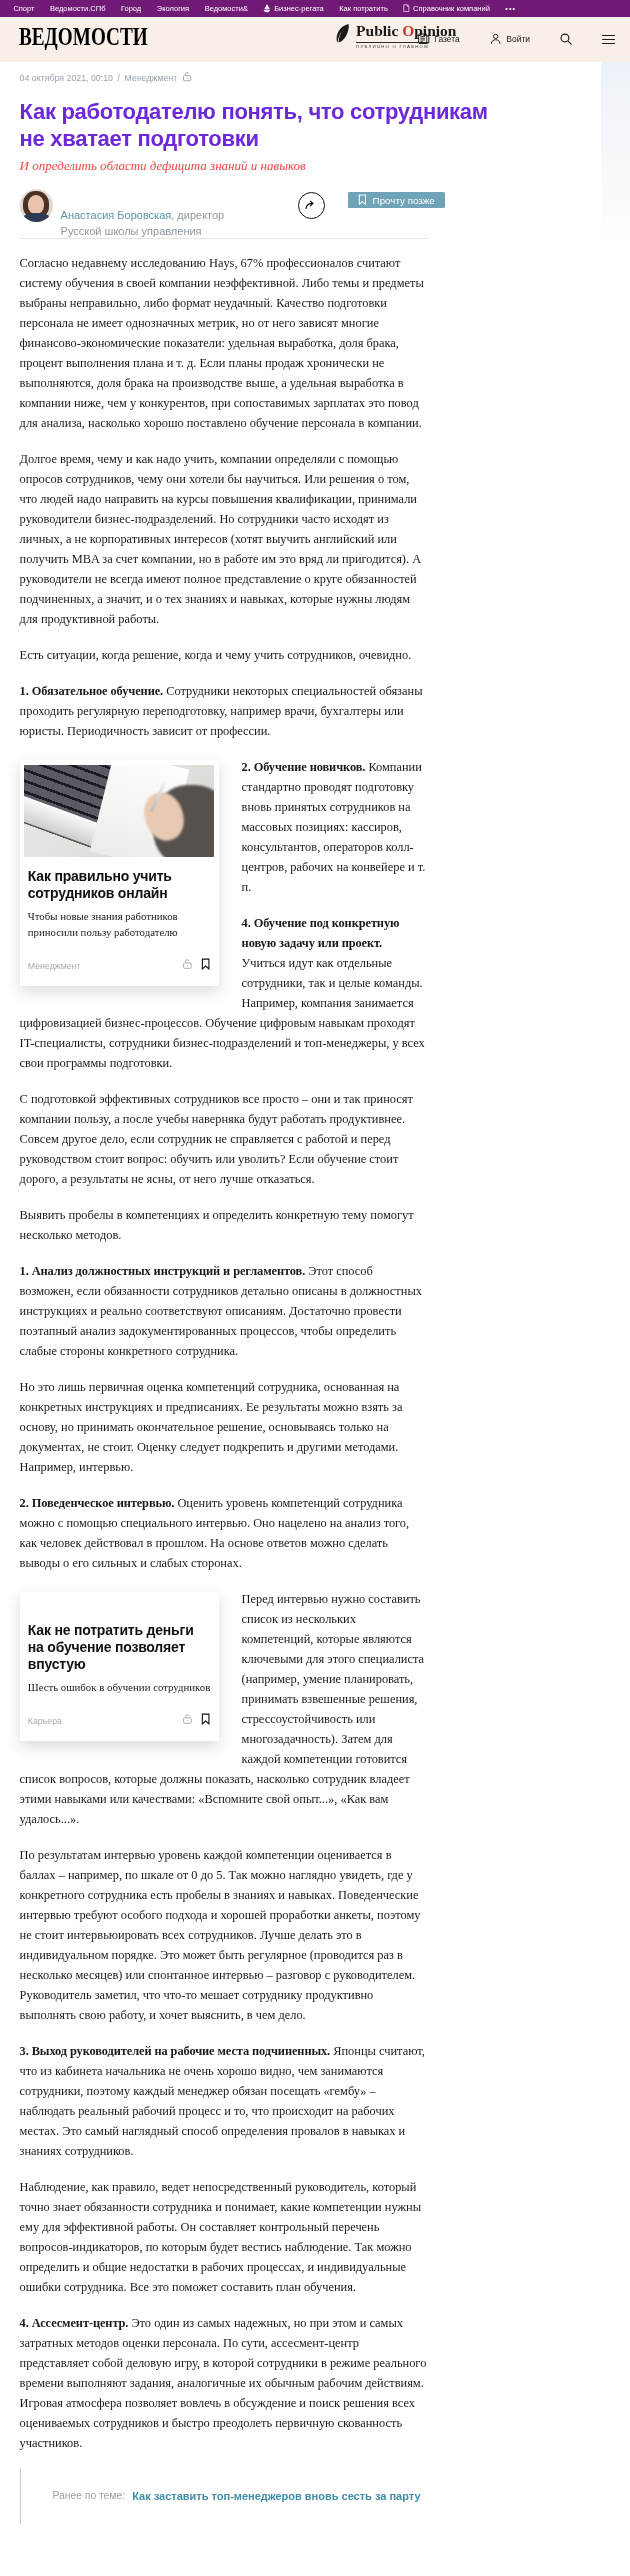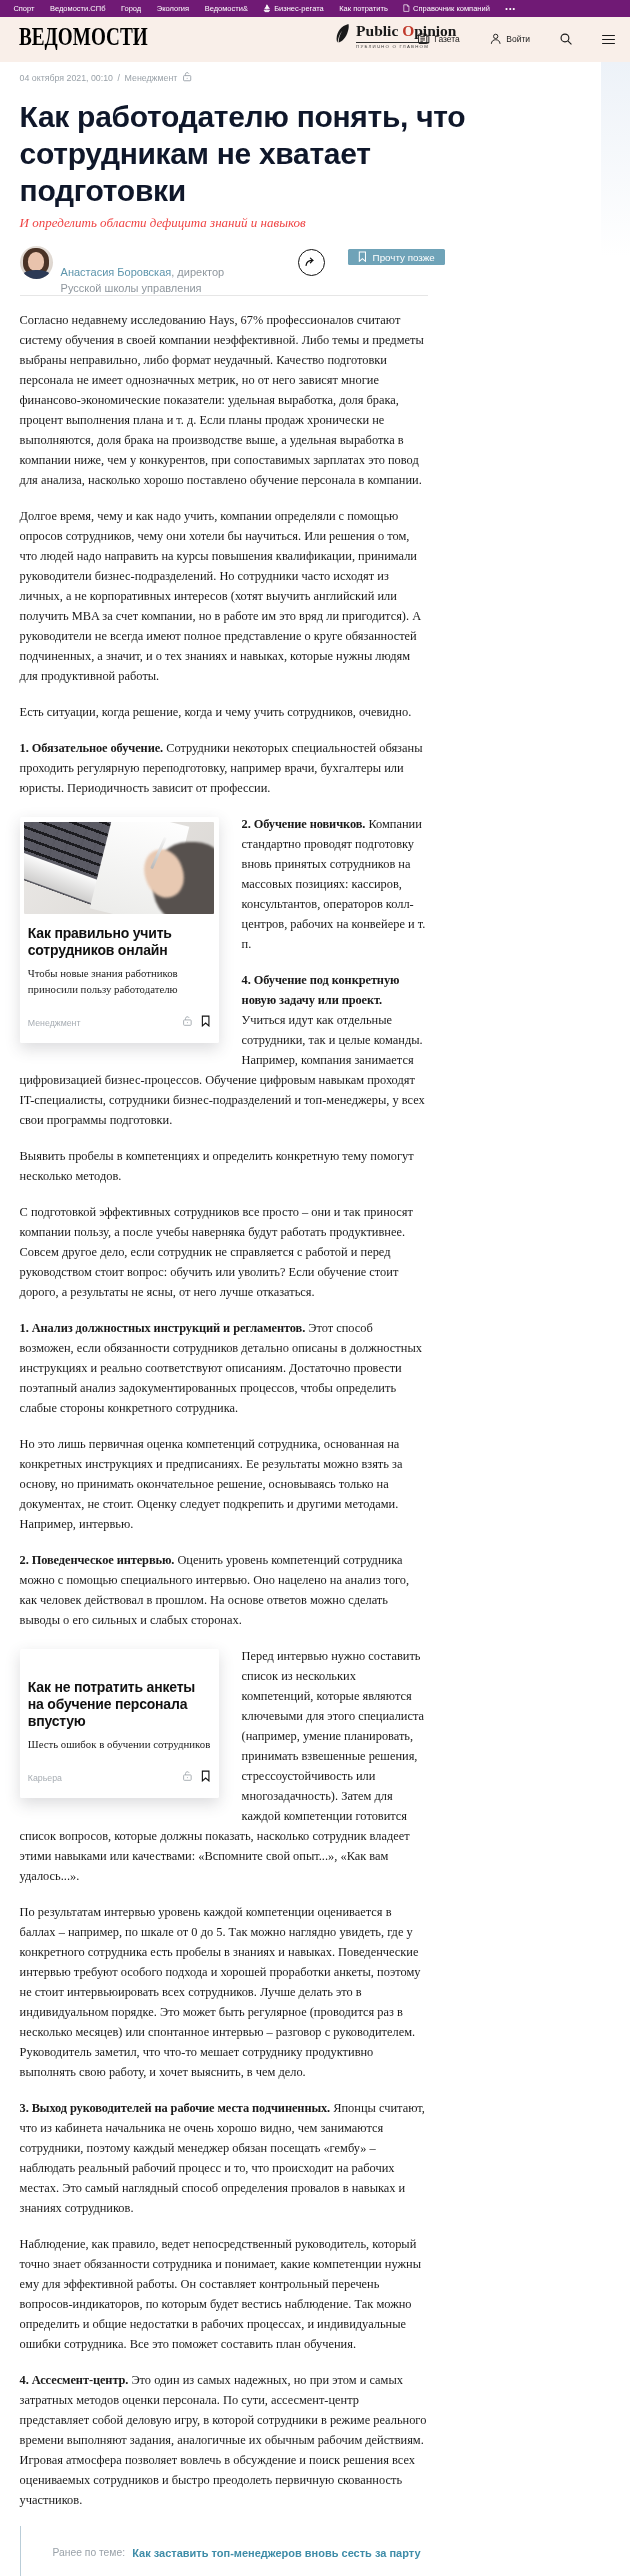--- a/index.html
+++ b/index.html
@@ -22,21 +22,21 @@
   .mast-actions{position:absolute;right:15.5px;top:0;height:45px;display:flex;align-items:center;gap:29px;}
   .mast-action{display:flex;align-items:center;gap:4.1px;font-size:8.5px;color:#1a1a1a;cursor:pointer;}
   .burger{display:flex;flex-direction:column;gap:2.6px;cursor:pointer;}
   .burger span{display:block;width:12.4px;height:1.3px;background:#1a1a1a;border-radius:0.5px;}
   .right-fade{position:absolute;right:0;top:62px;width:29px;height:216px;background:linear-gradient(180deg,#edf2f8 0%,rgba(255,255,255,0) 90%);}
 
   
   .content{position:relative;padding:9.3px 0 0 19.6px;}
   .meta{display:flex;align-items:center;gap:4.6px;color:#9aa2a9;font-size:8.8px;}
   .meta .cat{cursor:pointer;}
-  h1.title{width:484px;margin:13.4px 0 4.1px;font-size:30px;line-height:1.24;color:#0f172a;letter-spacing:-0.3px;font-weight:bold;}
+  h1.title{width:484px;margin:13.4px 0 4.1px;font-size:22px;line-height:1.24;color:#6d28d9;letter-spacing:-0.3px;font-weight:bold;}
   .subtitle{font-family:"Liberation Serif",serif;font-style:italic;font-size:13px;color:#ef4444;margin:5.2px 0 15.5px;}
   .author-row{position:relative;width:408px;height:38px;margin-bottom:7.2px;}
   .avatar{position:absolute;left:0;top:0;width:33px;height:33px;border-radius:50%;overflow:hidden;background:radial-gradient(circle at 50% 35%,#efe9e3 0%,#d8d0c9 85%);}
   .avatar .hair{position:absolute;left:3.6px;top:2.1px;width:26px;height:27px;border-radius:46% 46% 42% 42%;background:#4a3326;}
   .avatar .face{position:absolute;left:8.8px;top:6.2px;width:15.5px;height:18.5px;border-radius:50% 50% 46% 46%;background:#e9c3ac;}
   .avatar .body{position:absolute;left:2.1px;top:24px;width:29px;height:13.4px;border-radius:45% 45% 0 0;background:#2c3a55;}
   .author-text{position:absolute;left:41px;top:19px;width:175px;font-size:11px;line-height:1.4;color:#8f979e;}
   .author-name{color:#5d95ac;cursor:pointer;}
   .share-btn{position:absolute;left:278px;top:3.1px;width:25px;height:25px;border:1.2px solid #111;border-radius:50%;display:flex;align-items:center;justify-content:center;cursor:pointer;background:#fff;}
   .read-later{position:absolute;right:-17.5px;top:3.1px;height:16px;background:#6fa3b8;border:none;border-radius:1.5px;color:#fff;font-size:9.8px;font-family:"Liberation Sans",sans-serif;display:flex;align-items:center;gap:5.7px;padding:0 10.3px;cursor:pointer;}
@@ -238,27 +238,27 @@
                   <circle cx="10" cy="14" r="1" fill="#a7adb3" stroke="none"></circle>
                 </svg></span>
               <span><svg width="9.3" height="12" viewBox="0 0 17 22" fill="none" stroke="#111" stroke-width="2">
                   <path d="M2.5 2 h12 v18 l-6 -5.2 -6 5.2 z"></path>
                 </svg></span>
             </span>
           </div>
         </aside>
         <p><b>2. Обучение новичков.</b> Компании стандартно проводят подготовку вновь принятых сотрудников на массовых позициях: кассиров, консультантов, операторов колл-центров, рабочих на конвейере и т. п.</p>
         <p><b>4. Обучение под конкретную новую задачу или проект.</b> Учиться идут как отдельные сотрудники, так и целые команды. Например, компания занимается цифровизацией бизнес-процессов. Обучение цифровым навыкам проходят IT-специалисты, сотрудники бизнес-подразделений и топ-менеджеры, у всех свои программы подготовки.</p>
+        <p>С подготовкой эффективных сотрудников все просто – они и так приносят компании пользу, а после учебы наверняка будут работать продуктивнее. Совсем другое дело, если сотрудник не справляется с работой и перед руководством стоит вопрос: обучить или уволить? Если обучение стоит дорого, а результаты не ясны, от него лучше отказаться.</p>
         <p>Выявить пробелы в компетенциях и определить конкретную тему помогут несколько методов.</p>
-        <p>С подготовкой эффективных сотрудников все просто – они и так приносят компании пользу, а после учебы наверняка будут работать продуктивнее. Совсем другое дело, если сотрудник не справляется с работой и перед руководством стоит вопрос: обучить или уволить? Если обучение стоит дорого, а результаты не ясны, от него лучше отказаться.</p>
         <p><b>1. Анализ должностных инструкций и регламентов.</b> Этот способ возможен, если обязанности сотрудников детально описаны в должностных инструкциях и реально соответствуют описаниям. Достаточно провести поэтапный анализ задокументированных процессов, чтобы определить слабые стороны конкретного сотрудника.</p>
         <p>Но это лишь первичная оценка компетенций сотрудника, основанная на конкретных инструкциях и предписаниях. Ее результаты можно взять за основу, но принимать окончательное решение, основываясь только на документах, не стоит. Оценку следует подкрепить и другими методами. Например, интервью.</p>
         <p><b>2. Поведенческое интервью.</b> Оценить уровень компетенций сотрудника можно с помощью специального интервью. Оно нацелено на анализ того, как человек действовал в прошлом. На основе ответов можно сделать выводы о его сильных и слабых сторонах.</p>
         <aside class="embed-card no-photo">
-          <div class="card-title">Как не потратить анкеты на обучение персонала впустую</div>
+          <div class="card-title">Как не потратить деньги на обучение позволяет впустую</div>
           <div class="card-sub">Шесть ошибок в обучении сотрудников</div>
           <div class="card-foot">
             <span class="card-cat">Карьера</span>
             <span class="card-icons">
               <span><svg width="10.8" height="12" viewBox="0 0 20 22" fill="none" stroke="#a7adb3" stroke-width="1.8">
                   <rect x="3" y="9" width="14" height="10" rx="1.5"></rect>
                   <path d="M6.5 9 V6.5 A3.5 3.5 0 0 1 13.2 5.2"></path>
                   <circle cx="10" cy="14" r="1" fill="#a7adb3" stroke="none"></circle>
                 </svg></span>
               <span><svg width="9.3" height="12" viewBox="0 0 17 22" fill="none" stroke="#111" stroke-width="2">

